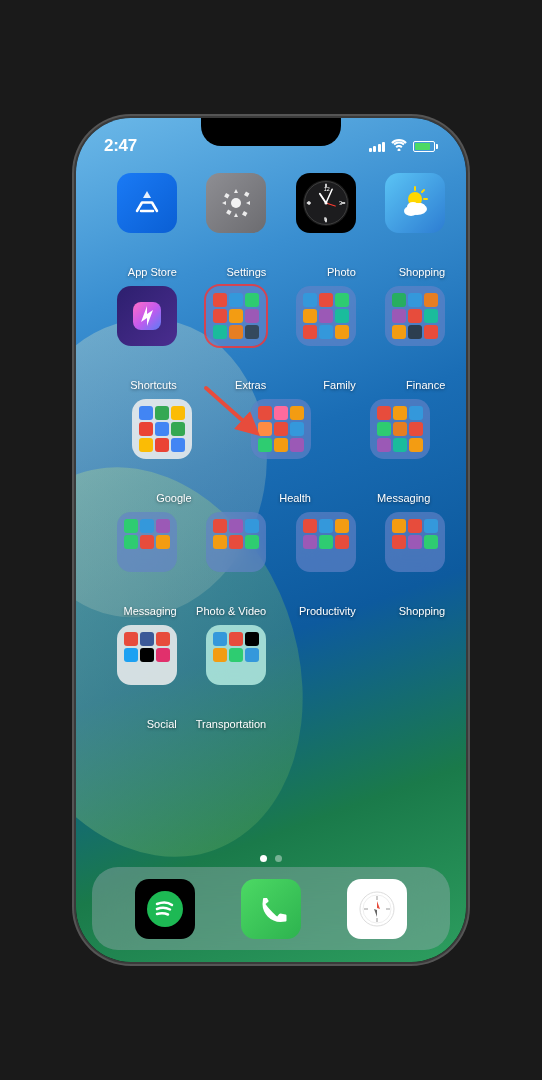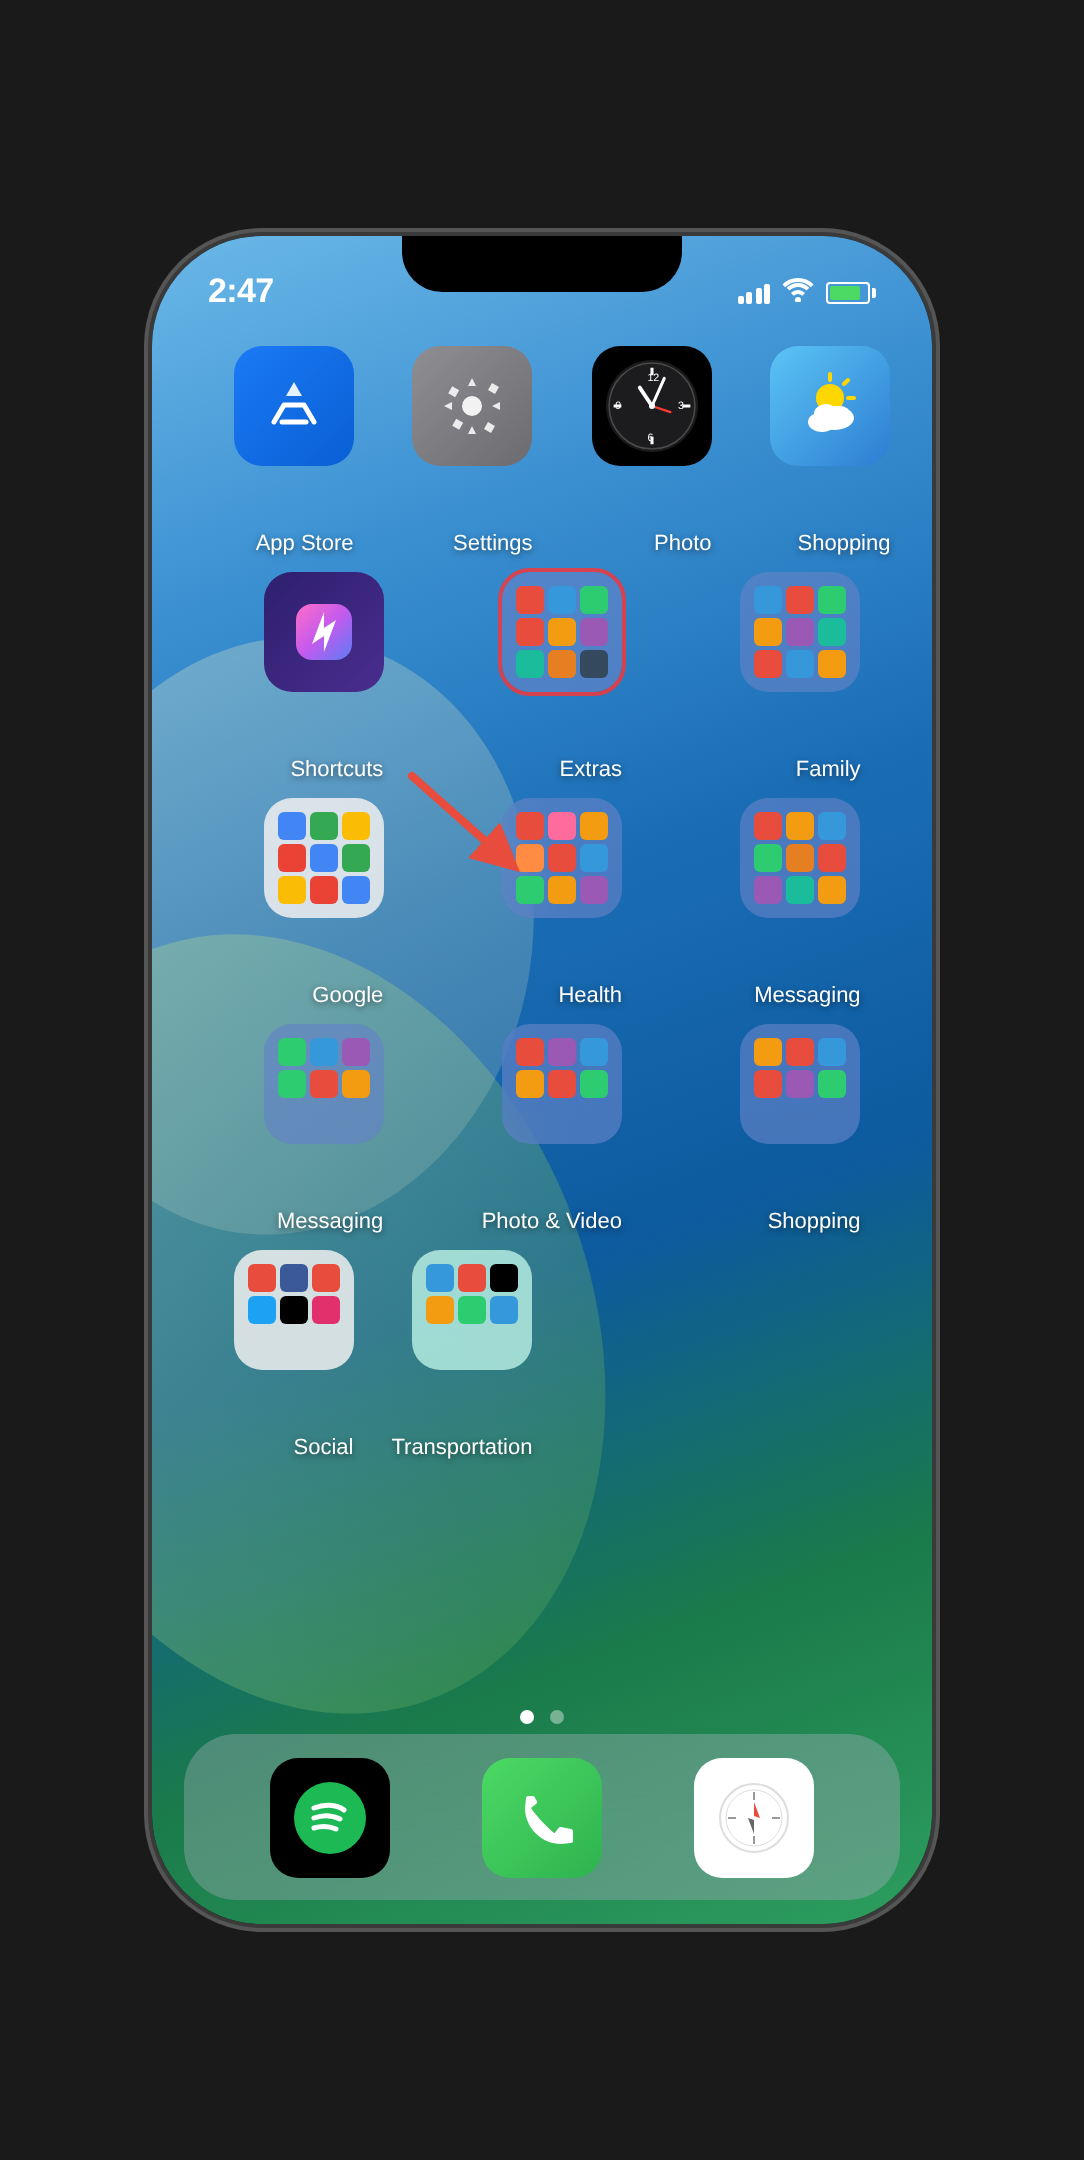--- a/index.html
+++ b/index.html
@@ -405,20 +405,34 @@
             <div class="folder-mini-app" style="background:#f39c12;"></div>
             <div class="folder-mini-app" style="background:#9b59b6;"></div>
             <div class="folder-mini-app" style="background:#1abc9c;"></div>
             <div class="folder-mini-app" style="background:#e74c3c;"></div>
             <div class="folder-mini-app" style="background:#3498db;"></div>
             <div class="folder-mini-app" style="background:#f39c12;"></div>
           </div>
           <span class="app-label">Family</span>
         </div>
 
+        <div class="app-item">
+          <div class="folder-icon">
+            <div class="folder-mini-app" style="background:#27ae60;"></div>
+            <div class="folder-mini-app" style="background:#3498db;"></div>
+            <div class="folder-mini-app" style="background:#e67e22;"></div>
+            <div class="folder-mini-app" style="background:#9b59b6;"></div>
+            <div class="folder-mini-app" style="background:#e74c3c;"></div>
+            <div class="folder-mini-app" style="background:#1abc9c;"></div>
+            <div class="folder-mini-app" style="background:#f39c12;"></div>
+            <div class="folder-mini-app" style="background:#2c3e50;"></div>
+            <div class="folder-mini-app" style="background:#e74c3c;"></div>
+          </div>
+          <span class="app-label">Finance</span>
+        </div>
       </div>
 
       <div class="app-row">
 
         <div class="app-item">
           <div class="folder-icon" style="background:rgba(240,240,240,0.85);">
             <div class="folder-mini-app" style="background:#4285F4;"></div>
             <div class="folder-mini-app" style="background:#34A853;"></div>
             <div class="folder-mini-app" style="background:#FBBC05;"></div>
             <div class="folder-mini-app" style="background:#EA4335;"></div>
@@ -482,20 +496,31 @@
             <div class="folder-mini-app" style="background:#e74c3c;"></div>
             <div class="folder-mini-app" style="background:#9b59b6;"></div>
             <div class="folder-mini-app" style="background:#3498db;"></div>
             <div class="folder-mini-app" style="background:#f39c12;"></div>
             <div class="folder-mini-app" style="background:#e74c3c;"></div>
             <div class="folder-mini-app" style="background:#2ecc71;"></div>
           </div>
           <span class="app-label">Photo &amp; Video</span>
         </div>
 
+        <div class="app-item">
+          <div class="folder-icon">
+            <div class="folder-mini-app" style="background:#e74c3c;"></div>
+            <div class="folder-mini-app" style="background:#3498db;"></div>
+            <div class="folder-mini-app" style="background:#f39c12;"></div>
+            <div class="folder-mini-app" style="background:#9b59b6;"></div>
+            <div class="folder-mini-app" style="background:#2ecc71;"></div>
+            <div class="folder-mini-app" style="background:#e74c3c;"></div>
+          </div>
+          <span class="app-label">Productivity</span>
+        </div>
 
         <div class="app-item">
           <div class="folder-icon">
             <div class="folder-mini-app" style="background:#f39c12;"></div>
             <div class="folder-mini-app" style="background:#e74c3c;"></div>
             <div class="folder-mini-app" style="background:#3498db;"></div>
             <div class="folder-mini-app" style="background:#e74c3c;"></div>
             <div class="folder-mini-app" style="background:#9b59b6;"></div>
             <div class="folder-mini-app" style="background:#2ecc71;"></div>
           </div>

